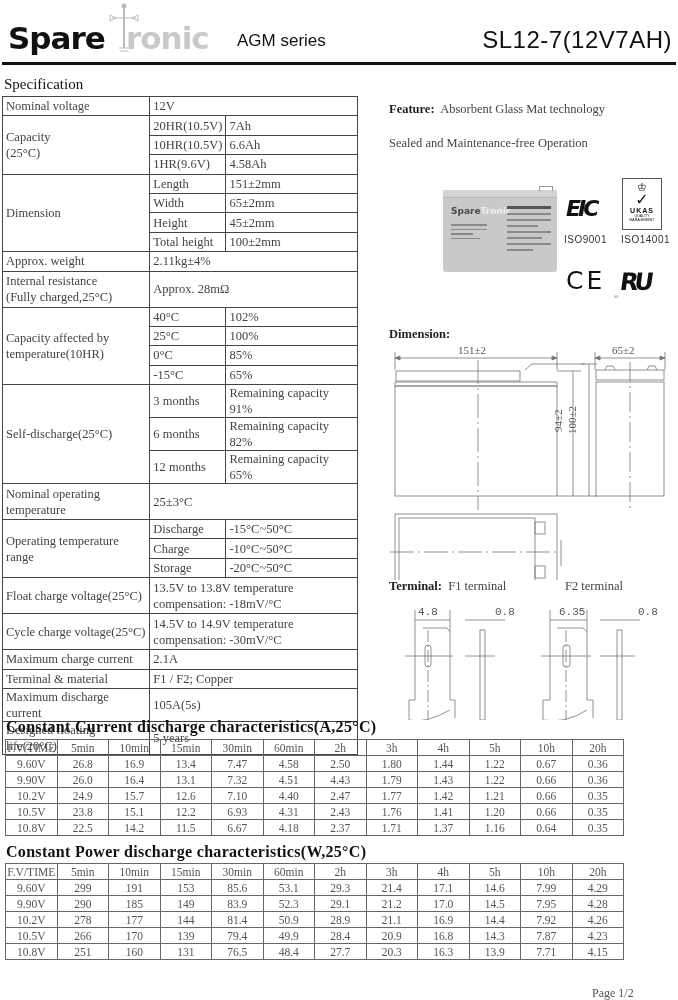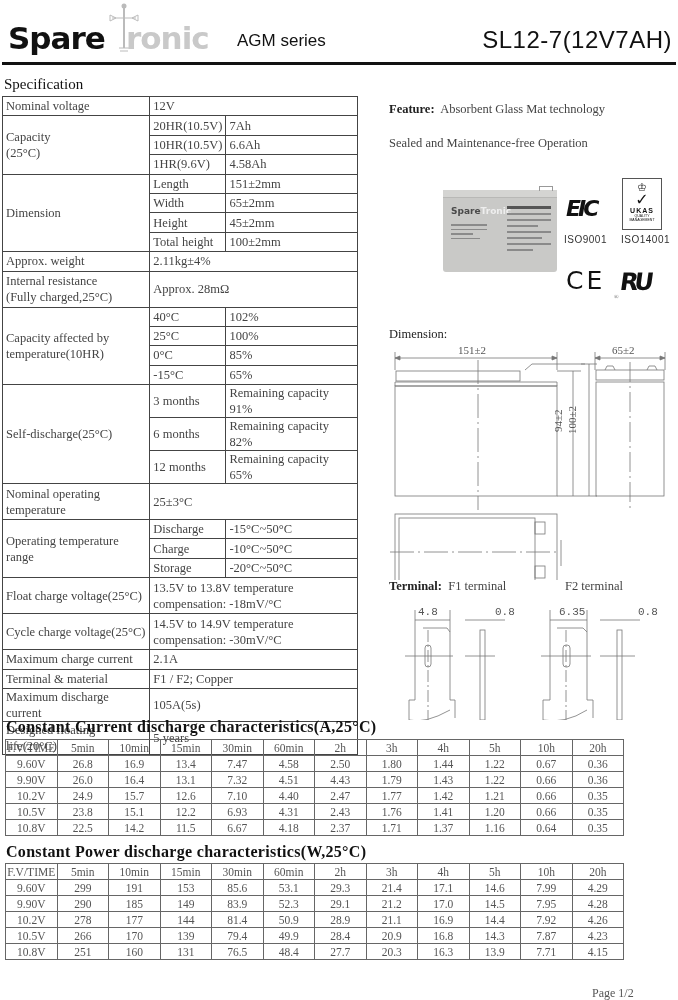--- a/index.html
+++ b/index.html
@@ -50,21 +50,21 @@
   .cert-ukas .crown { font-size: 11px; line-height: 12px; color: #222; margin-top: 2px; }
   .cert-ukas .check { font-size: 16px; line-height: 14px; color: #111; font-family: "DejaVu Sans", sans-serif; font-weight: bold; }
   .cert-ukas .ukas { font-family: "Liberation Sans", sans-serif; font-size: 7px; font-weight: bold; letter-spacing: 1px; color: #111; }
   .cert-ukas .qm { font-family: "Liberation Sans", sans-serif; font-size: 3.5px; color: #111; line-height: 4px; }
   .cert-iso14001 { position: absolute; left: 621px; top: 234px; font-family: "Liberation Sans", sans-serif; font-size: 10px; color: #333; letter-spacing: 0.5px; }
   .cert-ce { position: absolute; left: 566px; top: 266px; font-family: "DejaVu Sans", sans-serif; font-size: 25px; color: #111; letter-spacing: 3px; }
   .cert-ul { position: absolute; left: 620px; top: 268px; font-family: "DejaVu Sans", sans-serif; font-weight: bold; font-size: 24px; color: #111; letter-spacing: -4px; transform: skewX(-8deg); }
   .cert-ul-r { position: absolute; left: 614px; top: 294px; font-size: 6px; color: #555; }
 
   
-  .dim-title { position: absolute; left: 389px; top: 327px; font-size: 12.5px; font-weight: normal; color: #222; }
+  .dim-title { position: absolute; left: 389px; top: 327px; font-size: 12.5px; font-weight: bold; color: #222; }
   .dim-drawing { position: absolute; left: 385px; top: 340px; width: 290px; height: 240px; }
   .dim-label { position: absolute; font-size: 11px; color: #555; }
 
   .term-title { position: absolute; left: 389px; top: 579px; font-size: 12.5px; color: #444; }
   .term-title b { color: #222; }
   .term-f2 { position: absolute; left: 565px; top: 579px; font-size: 12.5px; color: #444; }
   .term-drawing { position: absolute; left: 395px; top: 600px; width: 280px; height: 120px; }
 
   
   .cc-title { left: 6px; top: 718px; font-weight: bold; font-size: 16px; letter-spacing: 0.3px; }

